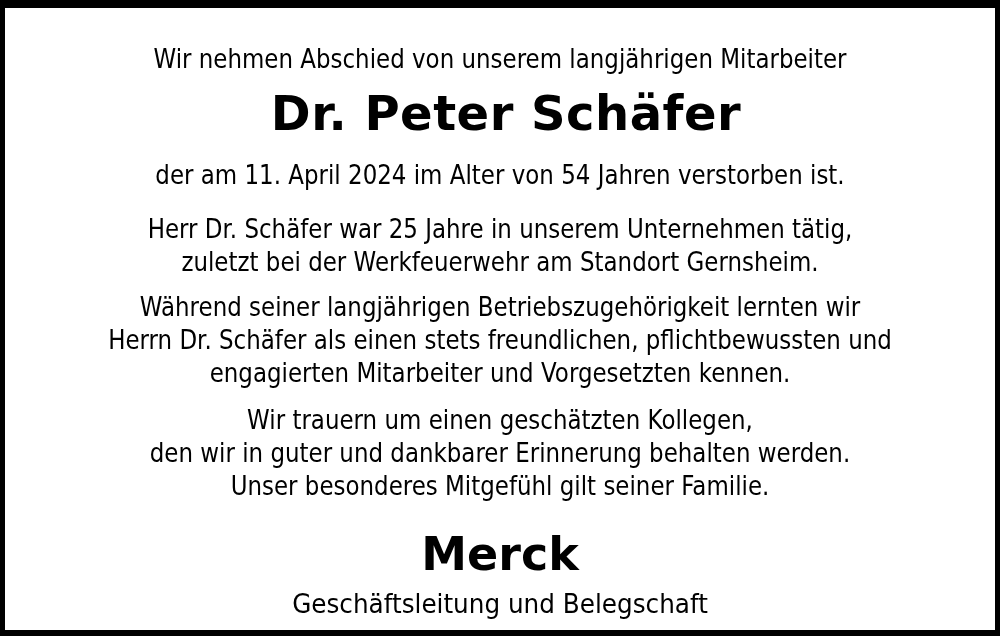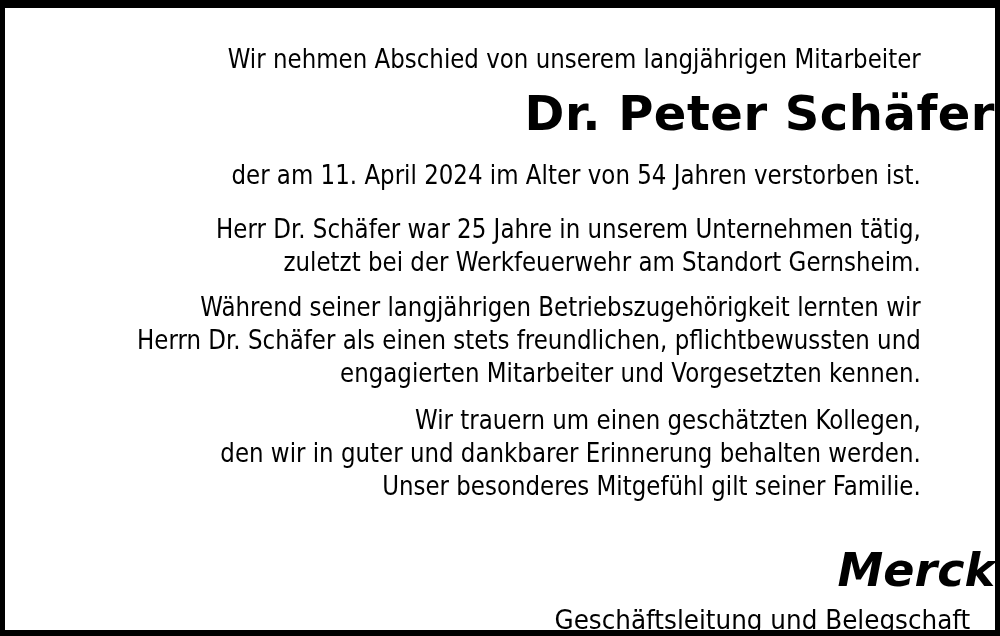--- a/index.html
+++ b/index.html
@@ -10,21 +10,21 @@
   .frame {
     box-sizing: border-box;
     width: 1000px;
     height: 636px;
     background: #ffffff;
     border-top: 8px solid #000000;
     border-right: 5px solid #000000;
     border-bottom: 6px solid #000000;
     border-left: 5px solid #000000;
     overflow: hidden;
-    text-align: right;
+    text-align: center;
     color: #000000;
     font-family: "DejaVu Sans", "Liberation Sans", sans-serif;
   }
   .frame * {
     margin: 0;
     padding: 0;
   }
   
   .condensed {
     display: block;
@@ -54,25 +54,24 @@
   }
   .para {
     font-size: 27px;
     line-height: 33px;
     font-weight: 500;
   }
   .para-service { margin-top: 21px; }
   .para-tribute { margin-top: 12px; }
   .para-mourning { margin-top: 14px; }
   .company {
-    margin-top: 40px;
+    margin-top: 24px;
     font-size: 46px;
     line-height: 56px;
     font-weight: bold;
-    font-style: italic;
   }
   .signature {
     margin-top: 6px;
     font-size: 26px;
     line-height: 33px;
     transform: scaleX(0.95);
     transform-origin: 50% 0;
     display: block;
     white-space: nowrap;
   }

